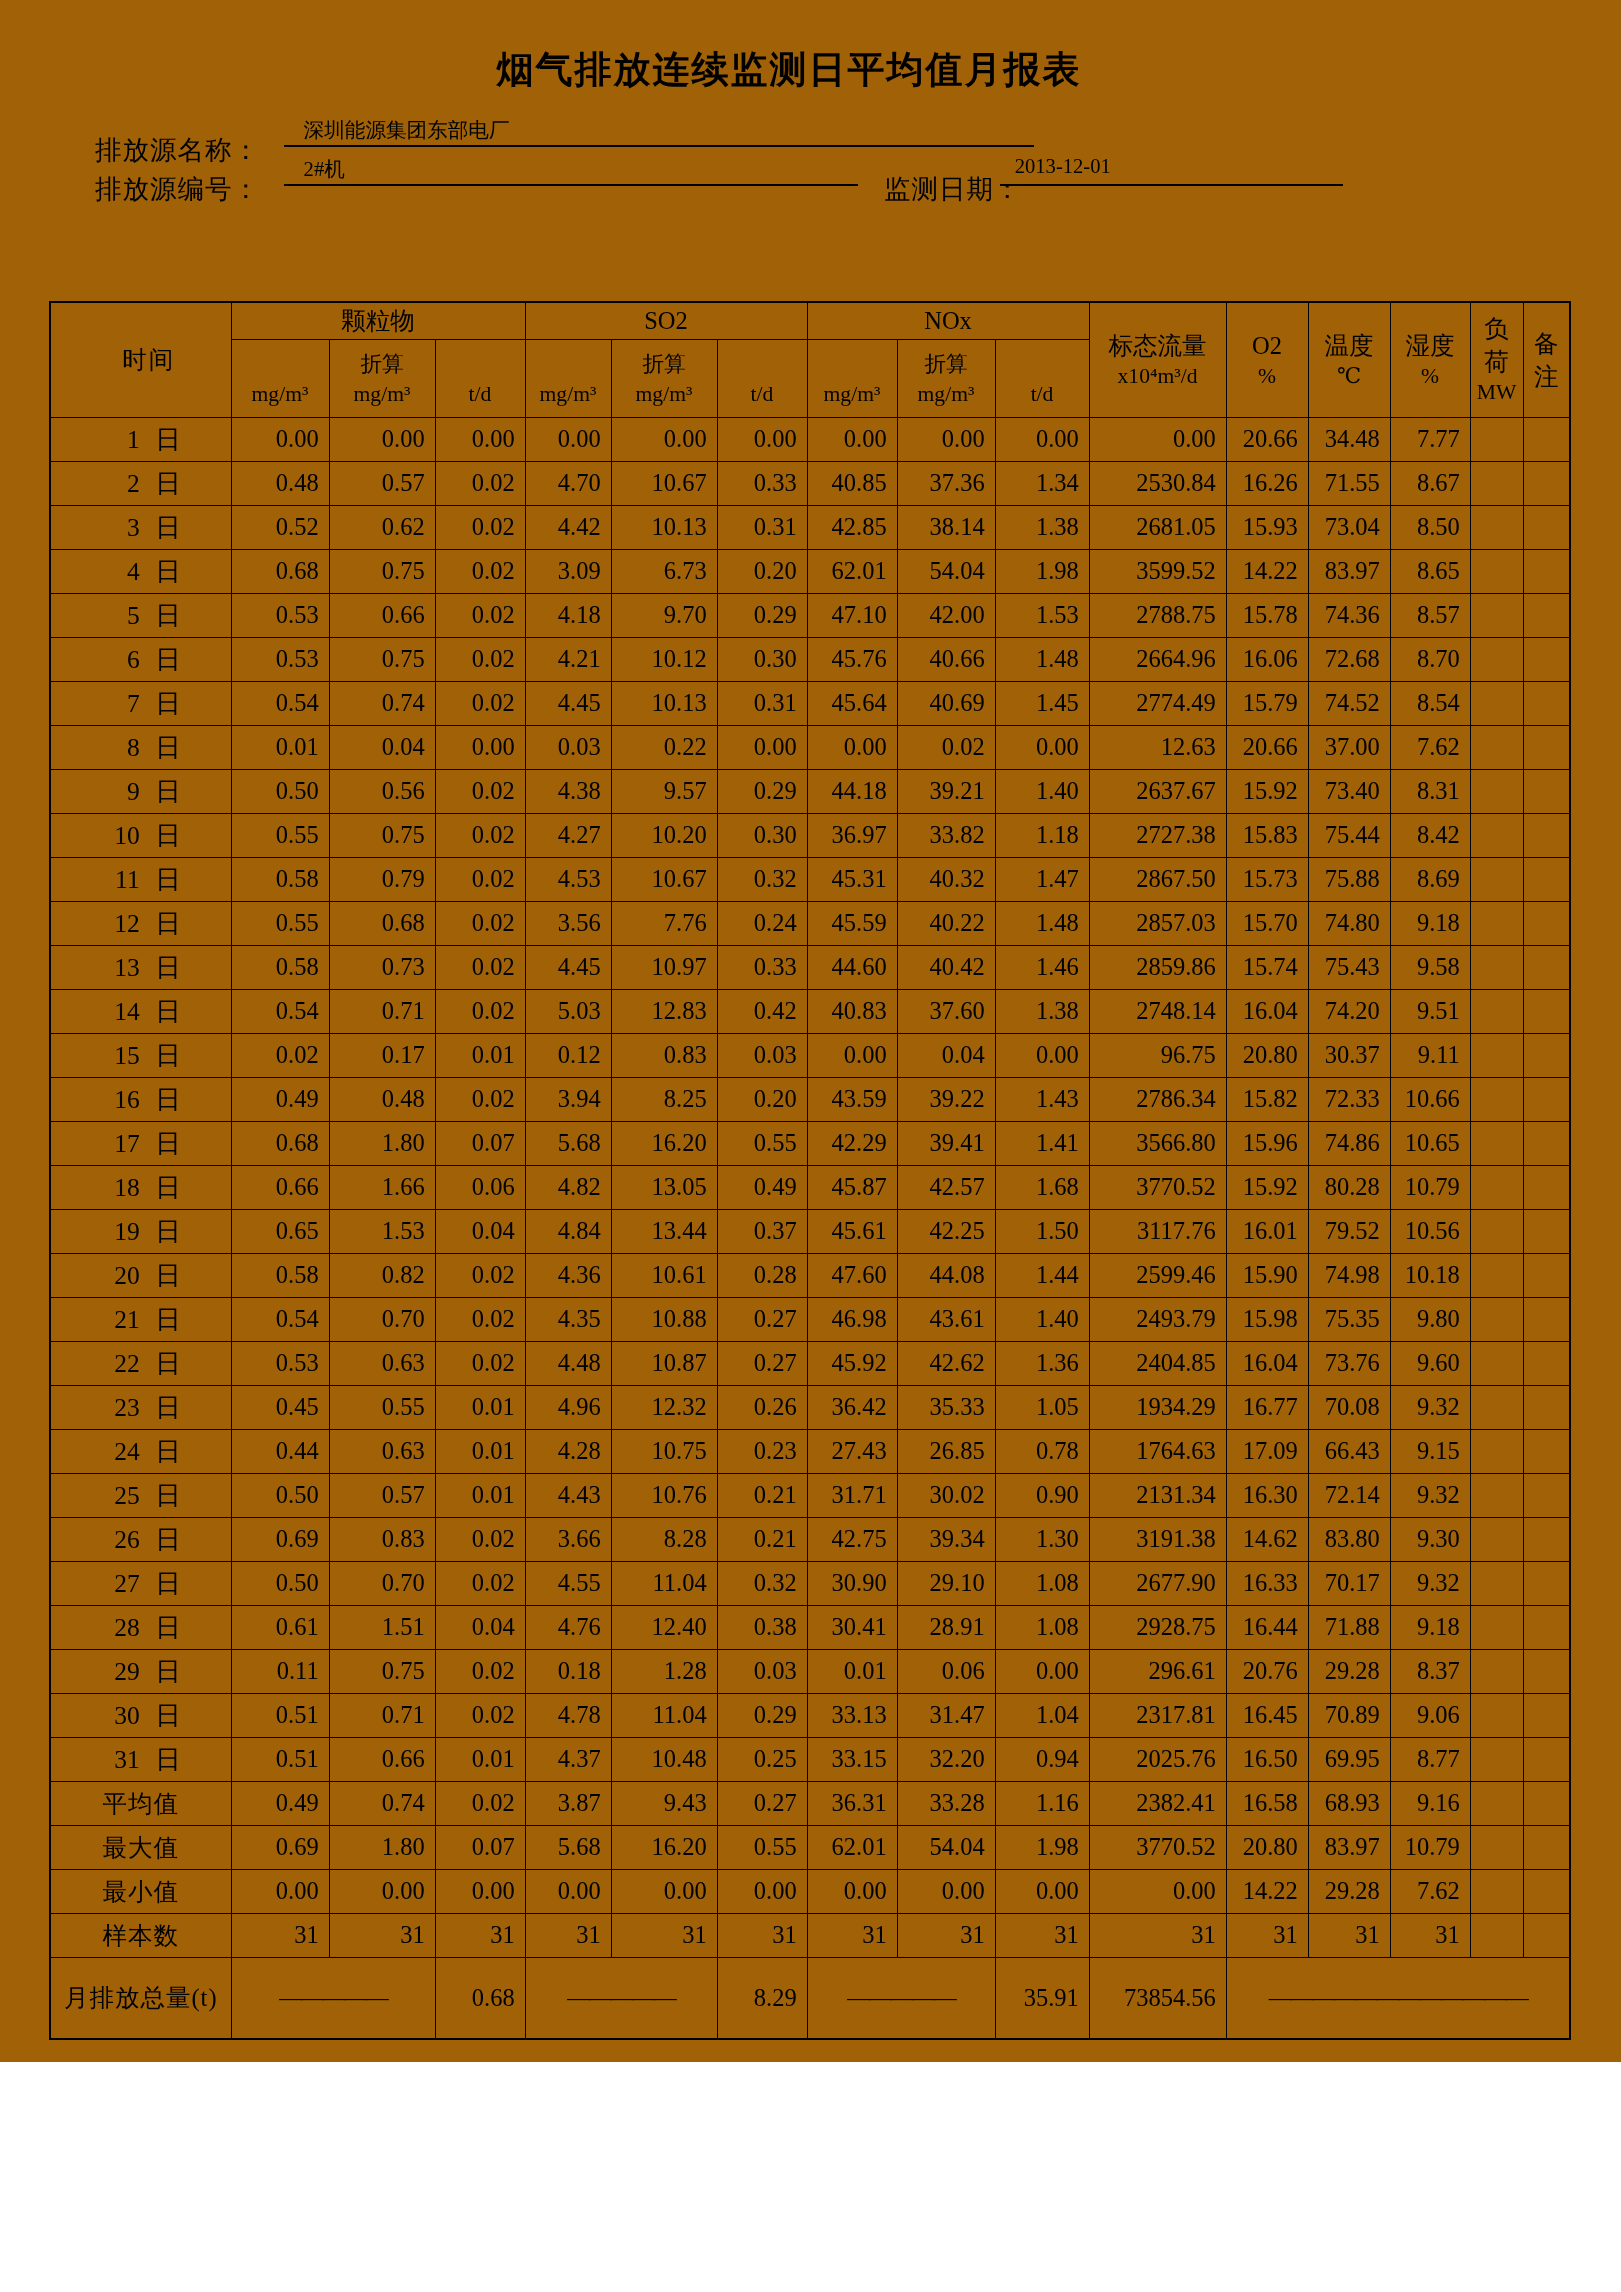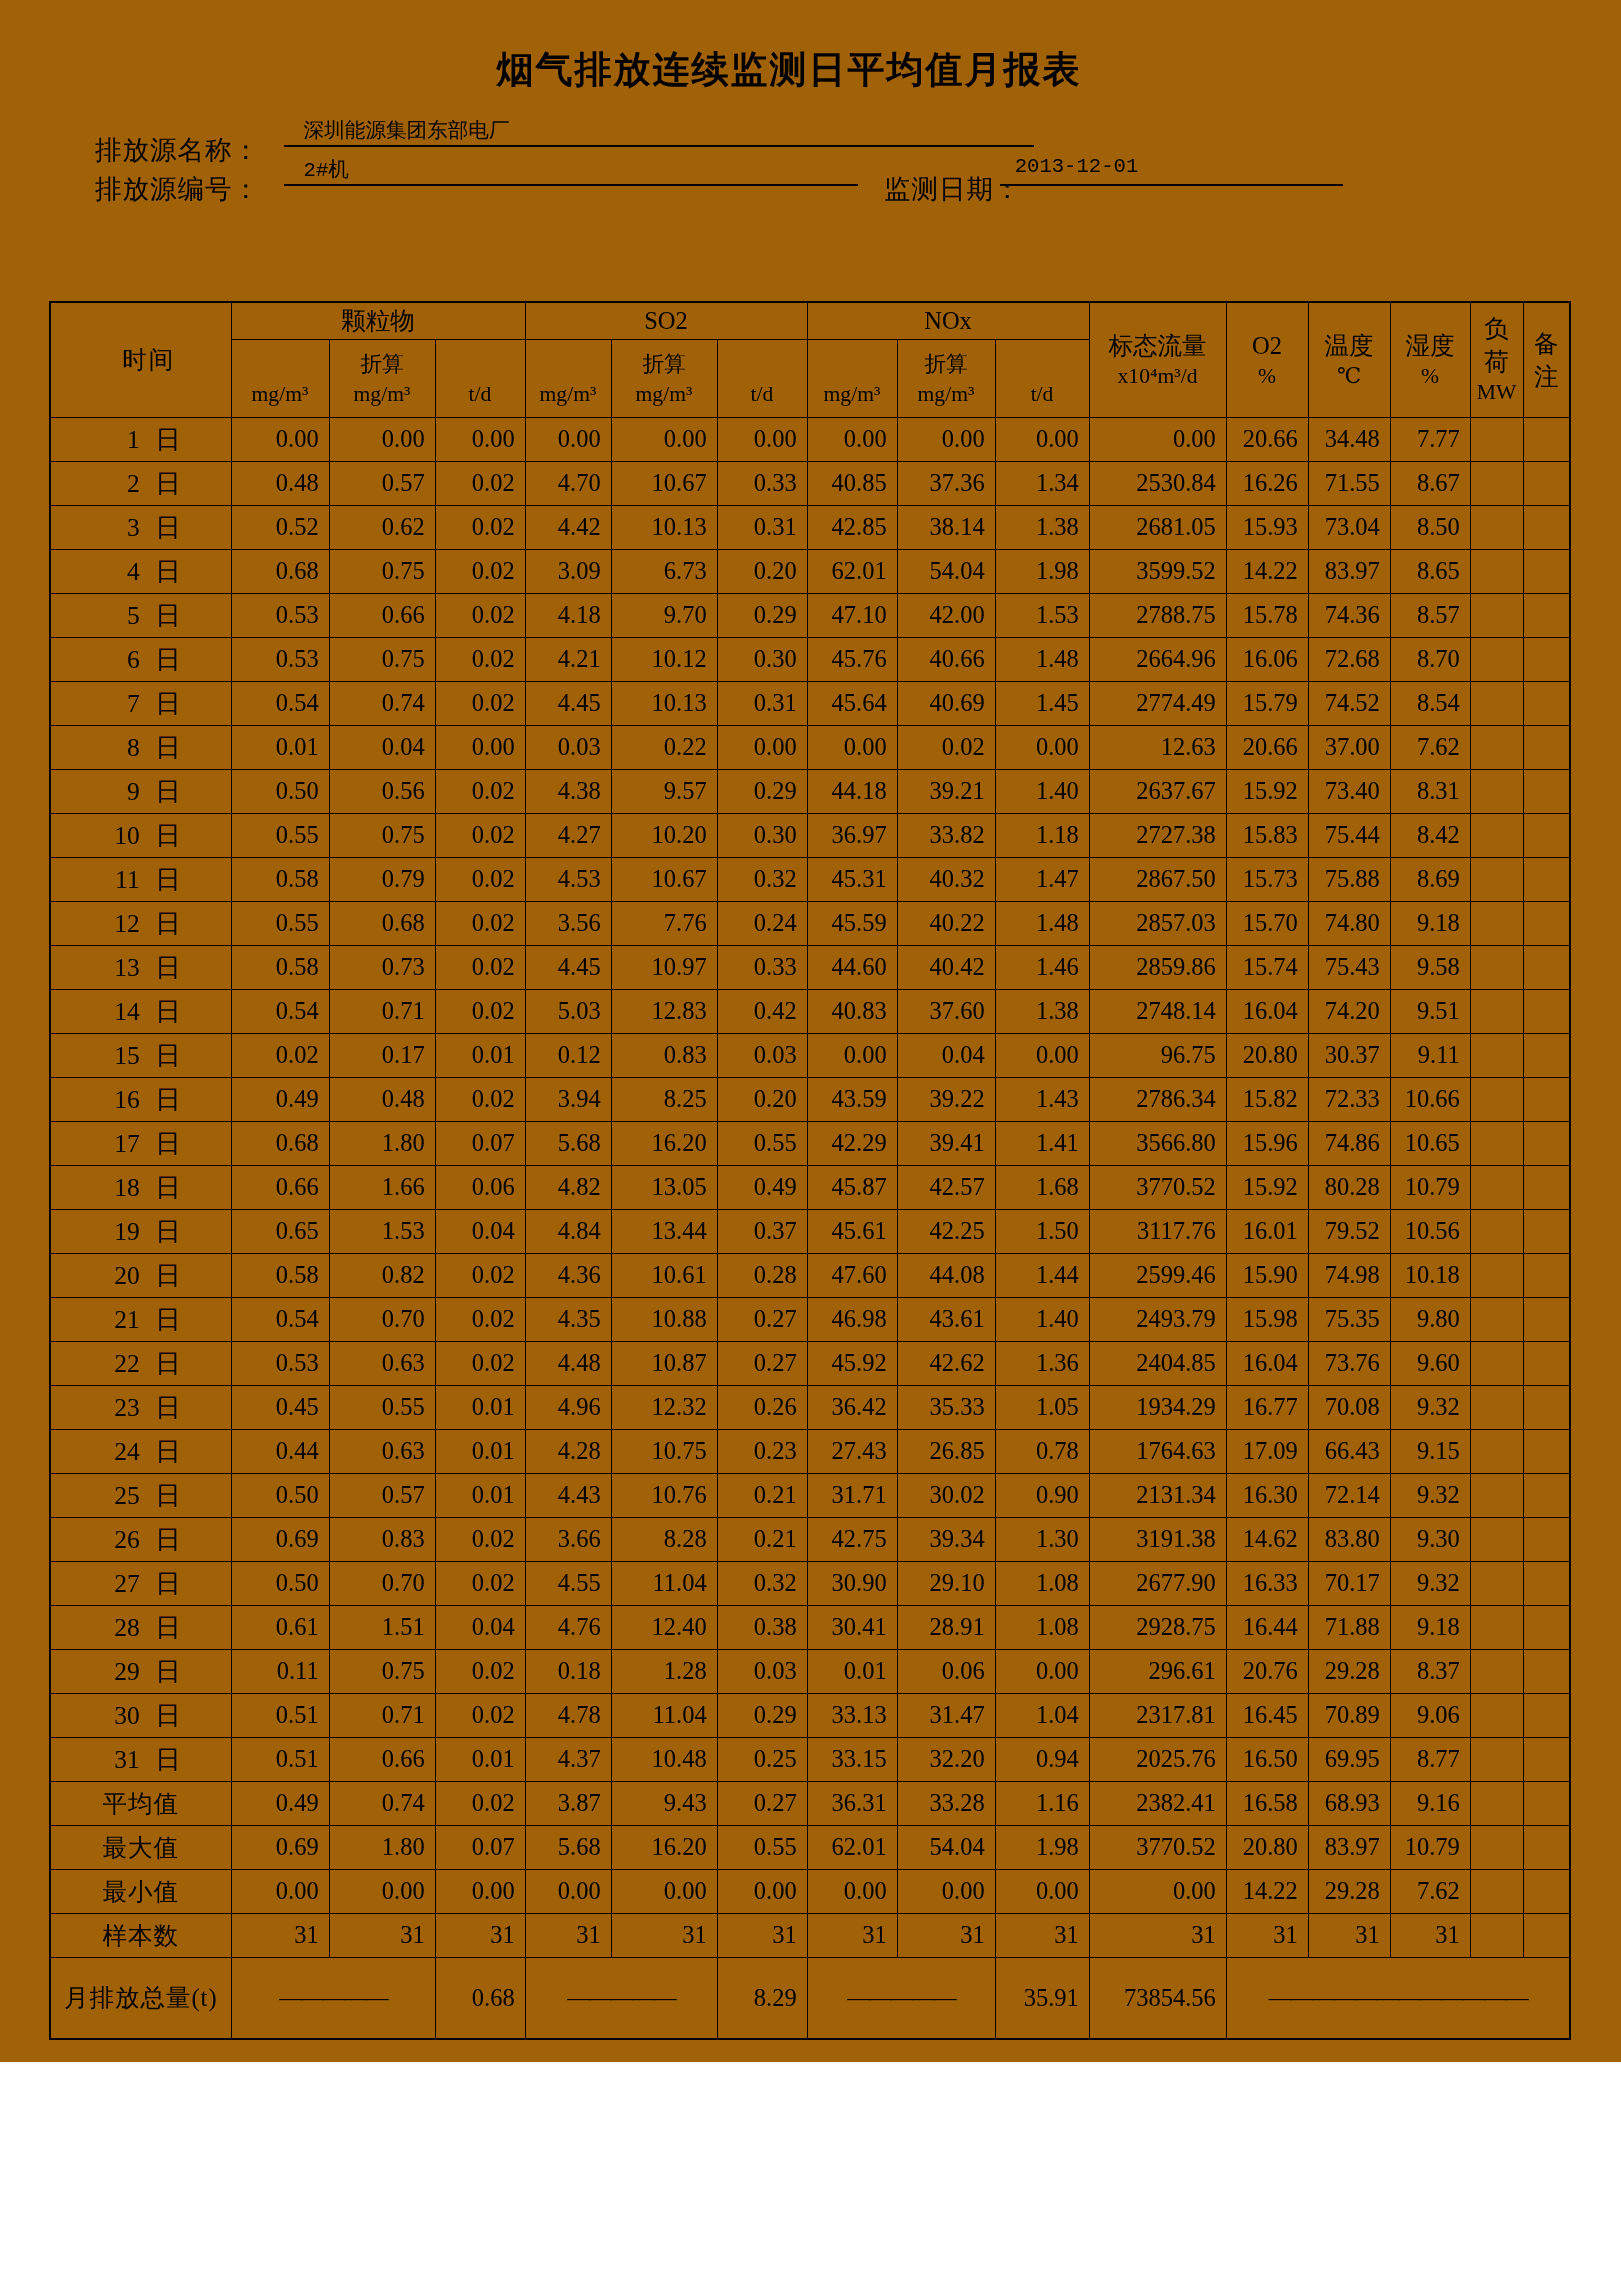--- a/index.html
+++ b/index.html
@@ -14,21 +14,20 @@
   .title {
     position:absolute; top:45px; left:0; width:1578px;
     text-align:center; font-size:37px; font-weight:700; letter-spacing:2px;
   }
 
   .meta-label { position:absolute; font-size:26.5px; letter-spacing:1px;margin-top:20px; }
   .meta-value {
     position:absolute; display:inline-block;
     border-bottom:2px solid #000; font-size:20.6px; padding:0 0 2.9px 19.6px; height:31px;
     white-space:nowrap;
-    font-family:Liberation Mono, monospace;
   }
   .m-label1 { left:95px;  top:112px; }
   .m-value1 { left:284px; top:116px; width:750px; }
   .m-label2 { left:95px;  top:151px; }
   .m-value2 { left:284px; top:155px; width:574px; }
   .m-label3 { left:884px; top:151px; }
   .m-value3 { left:1000px; top:155px; width:343px; padding-left:14.7px; }
 
   table.report {
     position:absolute; left:49px; top:301px; width:1519px;

